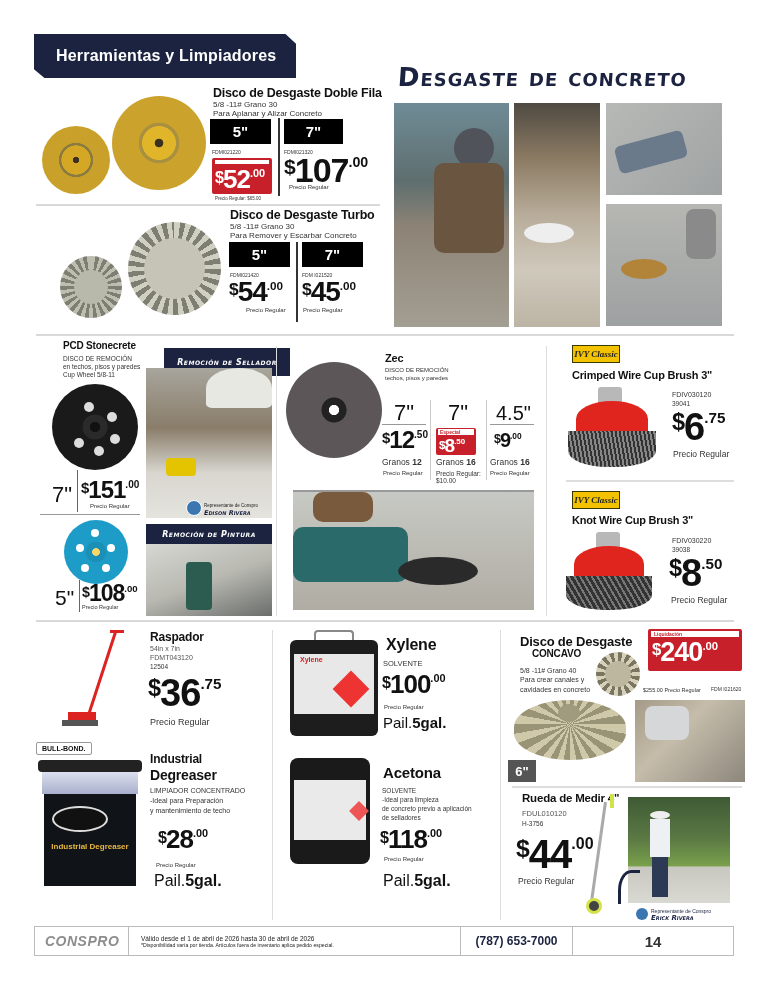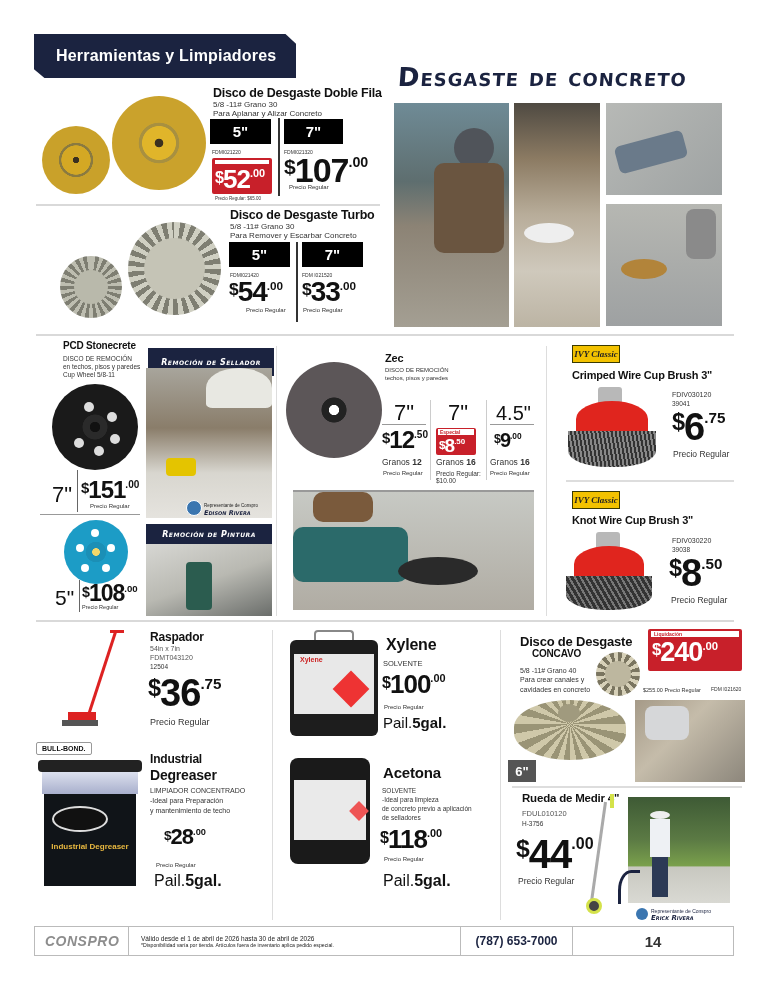--- a/index.html
+++ b/index.html
@@ -58,21 +58,21 @@
   </div>
 <div class="abs pname" style="left:230px;top:208px;font-size:12.5px">Disco de Desgaste Turbo</div>
 <div class="abs small" style="left:230px;top:222px">5/8 -11# Grano 30</div>
 <div class="abs small" style="left:230px;top:231px">Para Remover y Escarbar Concreto</div>
 <div class="abs sizebox" style="left:229px;top:242px;width:61px;height:25px">5"</div>
 <div class="abs sizebox" style="left:302px;top:242px;width:61px;height:25px">7"</div>
 <div class="abs vr" style="left:296px;top:242px;height:80px"></div>
 <div class="abs tiny" style="left:230px;top:272px">FDMI021420</div>
 <div class="abs tiny" style="left:302px;top:272px">FDM I021520</div>
 <div class="abs price" style="left:229px;top:278px;font-size:28px"><span class="d">$</span><span>54</span><sup>.00</sup></div>
-<div class="abs price" style="left:302px;top:278px;font-size:28px"><span class="d">$</span><span>33</span><sup>.00</sup></div>
+<div class="abs price" style="left:302px;top:278px;font-size:28px"><span class="d">$</span><span>45</span><sup>.00</sup></div>
 <div class="abs small" style="left:246px;top:307px;font-size:6px">Precio Regular</div>
 <div class="abs small" style="left:303px;top:307px;font-size:6px">Precio Regular</div>
 
 <div class="abs hero-title">Desgaste de concreto</div>
 <div class="abs photo" style="left:394px;top:103px;width:115px;height:224px;background:linear-gradient(180deg,#6f8b96 0%,#5e6e6f 35%,#8c8375 55%,#a49f93 100%)">
   <div style="position:absolute;left:60px;top:25px;width:40px;height:40px;border-radius:50%;background:#50545a"></div>
   <div style="position:absolute;left:40px;top:60px;width:70px;height:90px;background:#6a5540;border-radius:10px"></div>
 </div>
 <div class="abs photo" style="left:514px;top:103px;width:86px;height:224px;background:linear-gradient(180deg,#4f4a42 0%,#8c7b63 25%,#b8ad9a 50%,#cfc9bc 75%,#bcb4a4 100%)">
   <div style="position:absolute;left:10px;top:120px;width:50px;height:20px;border-radius:50%;background:#eee"></div>
@@ -107,21 +107,21 @@
   <div style="position:absolute;left:12px;top:24px;width:8px;height:8px;border-radius:50%;background:#fff"></div>
   <div style="position:absolute;left:43px;top:24px;width:8px;height:8px;border-radius:50%;background:#fff"></div>
   <div style="position:absolute;left:17px;top:44px;width:8px;height:8px;border-radius:50%;background:#fff"></div>
   <div style="position:absolute;left:38px;top:44px;width:8px;height:8px;border-radius:50%;background:#fff"></div>
 </div>
 <div class="abs" style="left:55px;top:586px;font:21px 'Liberation Sans',sans-serif">5"</div>
 <div class="abs vrl" style="left:79px;top:580px;height:32px;background:#666"></div>
 <div class="abs price" style="left:82px;top:582px;font-size:23px"><span class="d">$</span><span>108</span><sup>.00</sup></div>
 <div class="abs small" style="left:82px;top:604px;font-size:5.5px">Precio Regular</div>
 
-<div class="abs tagbar" style="left:148px;top:348px;width:126px;height:28px">Remoción de Sellador</div>
+<div class="abs tagbar" style="left:164px;top:348px;width:126px;height:28px">Remoción de Sellador</div>
 <div class="abs photo" style="left:146px;top:368px;width:126px;height:150px;background:linear-gradient(180deg,#a8a59c 0%,#8a7d6a 40%,#d8d6cf 70%,#e5e3de 100%)">
   <div style="position:absolute;left:60px;top:0;width:66px;height:40px;background:#e8e8e2;border-radius:50% 50% 10% 10%"></div>
   <div style="position:absolute;left:20px;top:90px;width:30px;height:18px;background:#e4c400;border-radius:4px"></div>
 </div>
 <div class="abs disc" style="left:186px;top:500px;width:16px;height:16px;background:#3b76b0;border:1px solid #fff"></div>
 <div class="abs" style="left:204px;top:503px;font:4.5px 'Liberation Sans',sans-serif;color:#222">Representante de Conspro</div>
 <div class="abs" style="left:204px;top:509px;font:bold italic 6.5px 'DejaVu Sans',sans-serif;color:#1b2340;font-variant:small-caps">Edison Rivera</div>
 
 <div class="abs tagbar" style="left:146px;top:524px;width:126px;height:20px">Remoción de Pintura</div>
 <div class="abs photo" style="left:146px;top:544px;width:126px;height:72px;background:linear-gradient(160deg,#d7d7d3 0%,#b9b9b2 50%,#6a6d6a 100%)">
@@ -251,21 +251,21 @@
   <div style="position:absolute;left:4px;top:12px;width:96px;height:22px;background:linear-gradient(180deg,#dce0ee,#a8afcc)"></div>
   <div style="position:absolute;left:6px;top:34px;width:92px;height:92px;background:#101418"></div>
   <div style="position:absolute;left:14px;top:46px;width:56px;height:26px;border-radius:50%;border:2px solid #ddd;background:#111"></div>
   <div style="position:absolute;left:6px;top:82px;width:92px;font:bold 8px 'Liberation Sans',sans-serif;color:#e8b840;text-align:center">Industrial Degreaser</div>
 </div>
 <div class="abs pname" style="left:150px;top:752px;font-size:12px">Industrial</div>
 <div class="abs pname" style="left:150px;top:767px;font-size:14px">Degreaser</div>
 <div class="abs small" style="left:150px;top:787px;font-size:7px">LIMPIADOR CONCENTRADO</div>
 <div class="abs small" style="left:150px;top:797px;font-size:7px">-Ideal para Preparación</div>
 <div class="abs small" style="left:150px;top:807px;font-size:7px">y mantenimiento de techo</div>
-<div class="abs price" style="left:164px;top:826px;font-size:22px"><span class="d">$</span><span>28</span><sup>.00</sup></div>
+<div class="abs price" style="left:158px;top:826px;font-size:26px"><span class="d">$</span><span>28</span><sup>.00</sup></div>
 <div class="abs small" style="left:156px;top:862px;font-size:6px">Precio Regular</div>
 <div class="abs" style="left:154px;top:872px;font:16px 'Liberation Sans',sans-serif"><span>Pail.</span><b>5gal.</b></div>
 
 <div class="abs" style="left:290px;top:758px;width:80px;height:106px">
   <div style="position:absolute;left:0;top:0;width:80px;height:106px;background:#1a1a1a;border-radius:8px"></div>
   <div style="position:absolute;left:4px;top:22px;width:72px;height:60px;background:#eaeaea"></div>
   <div style="position:absolute;left:62px;top:46px;width:14px;height:14px;background:#e55;transform:rotate(45deg)"></div>
 </div>
 <div class="abs pname" style="left:383px;top:764px;font-size:15px">Acetona</div>
 <div class="abs small" style="left:382px;top:787px;font-size:6.5px">SOLVENTE</div>

